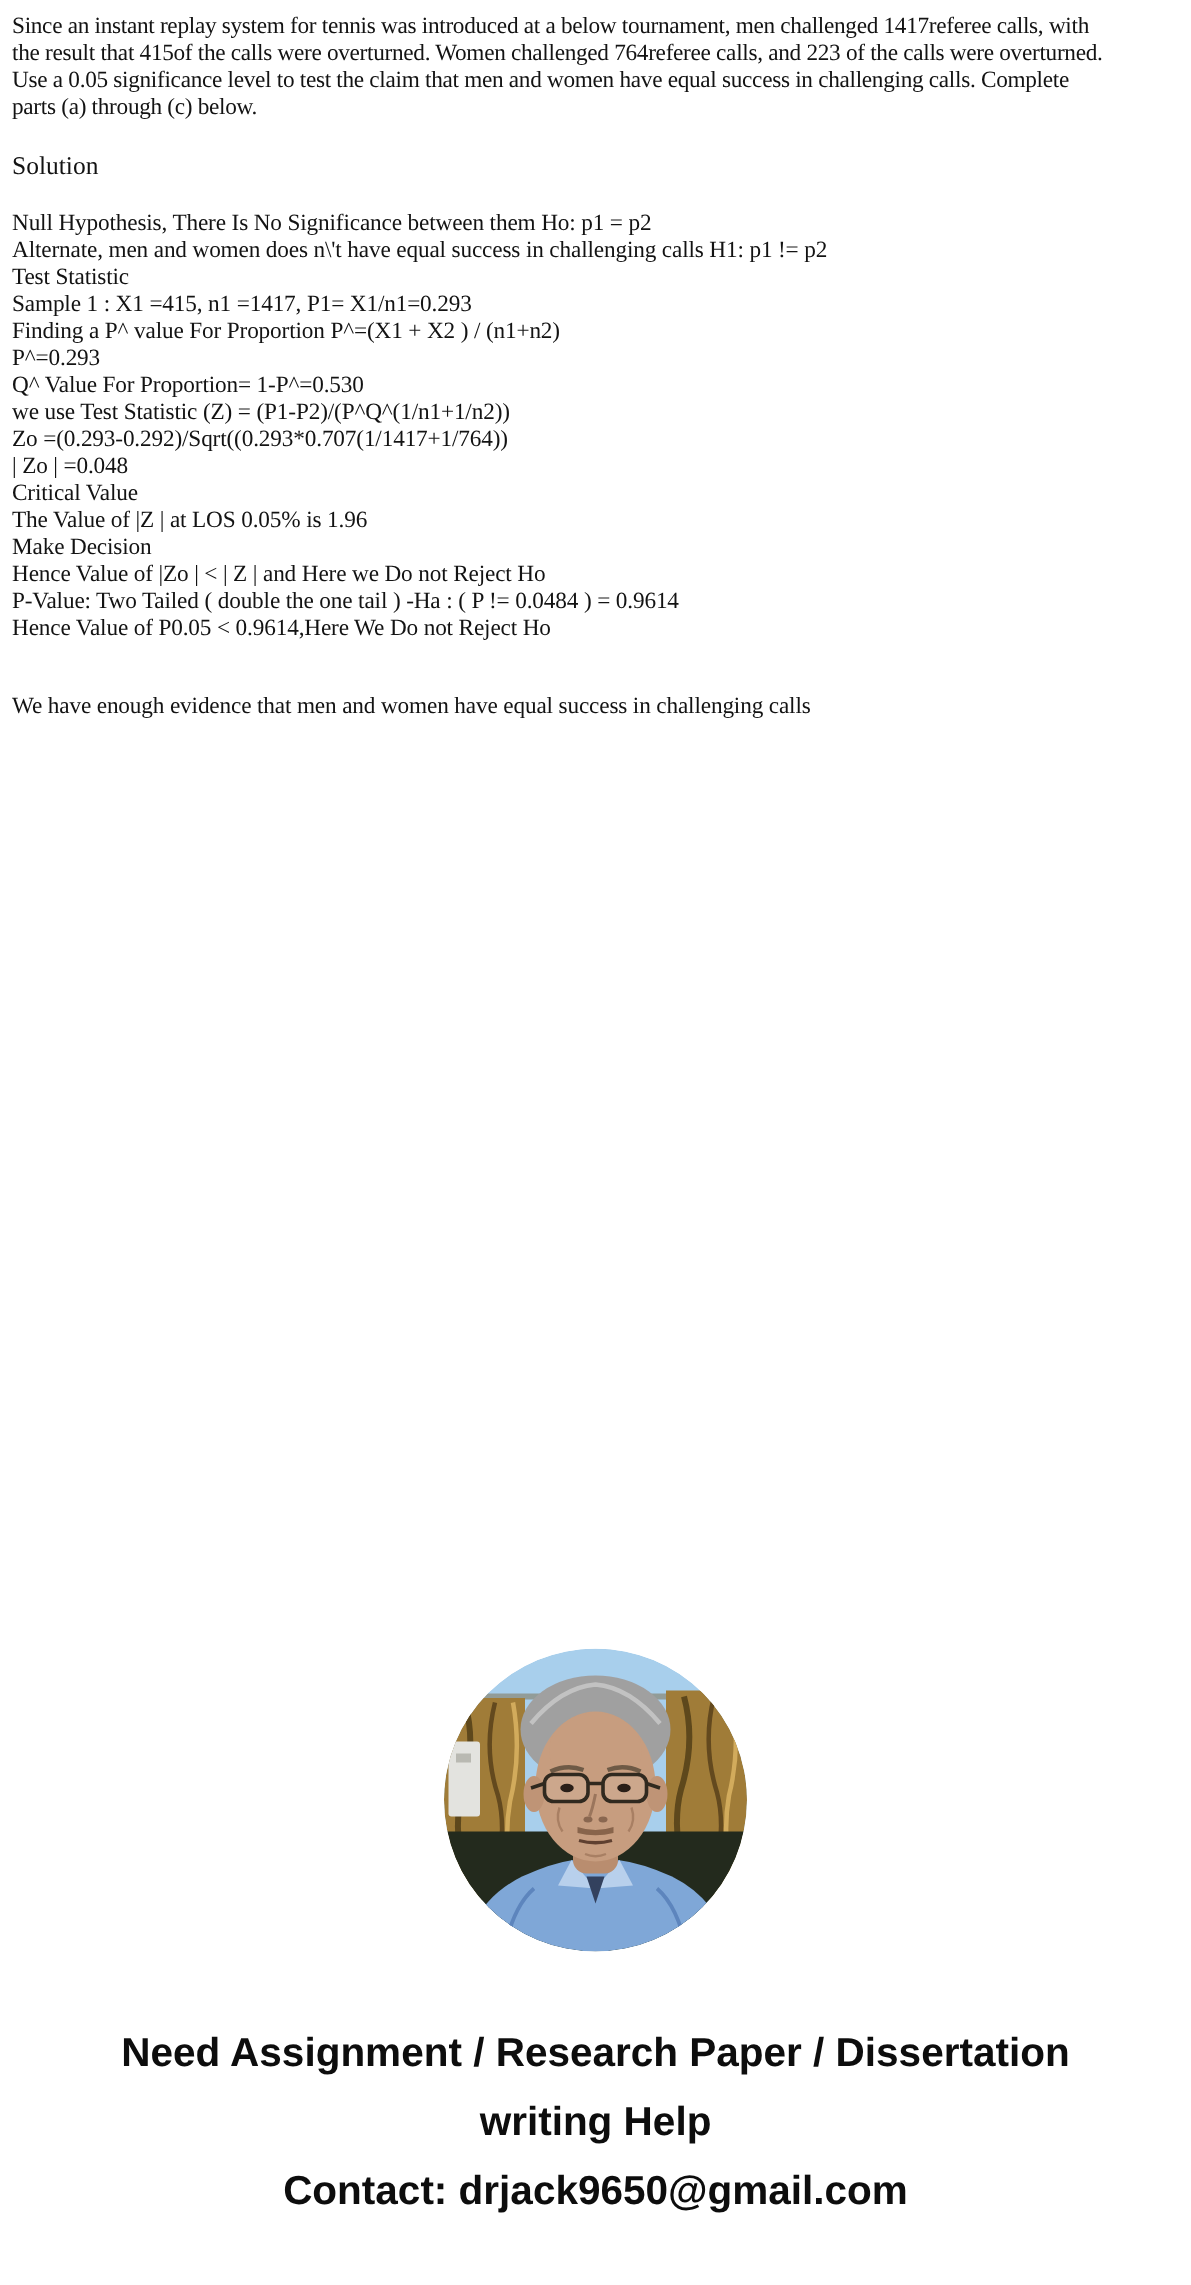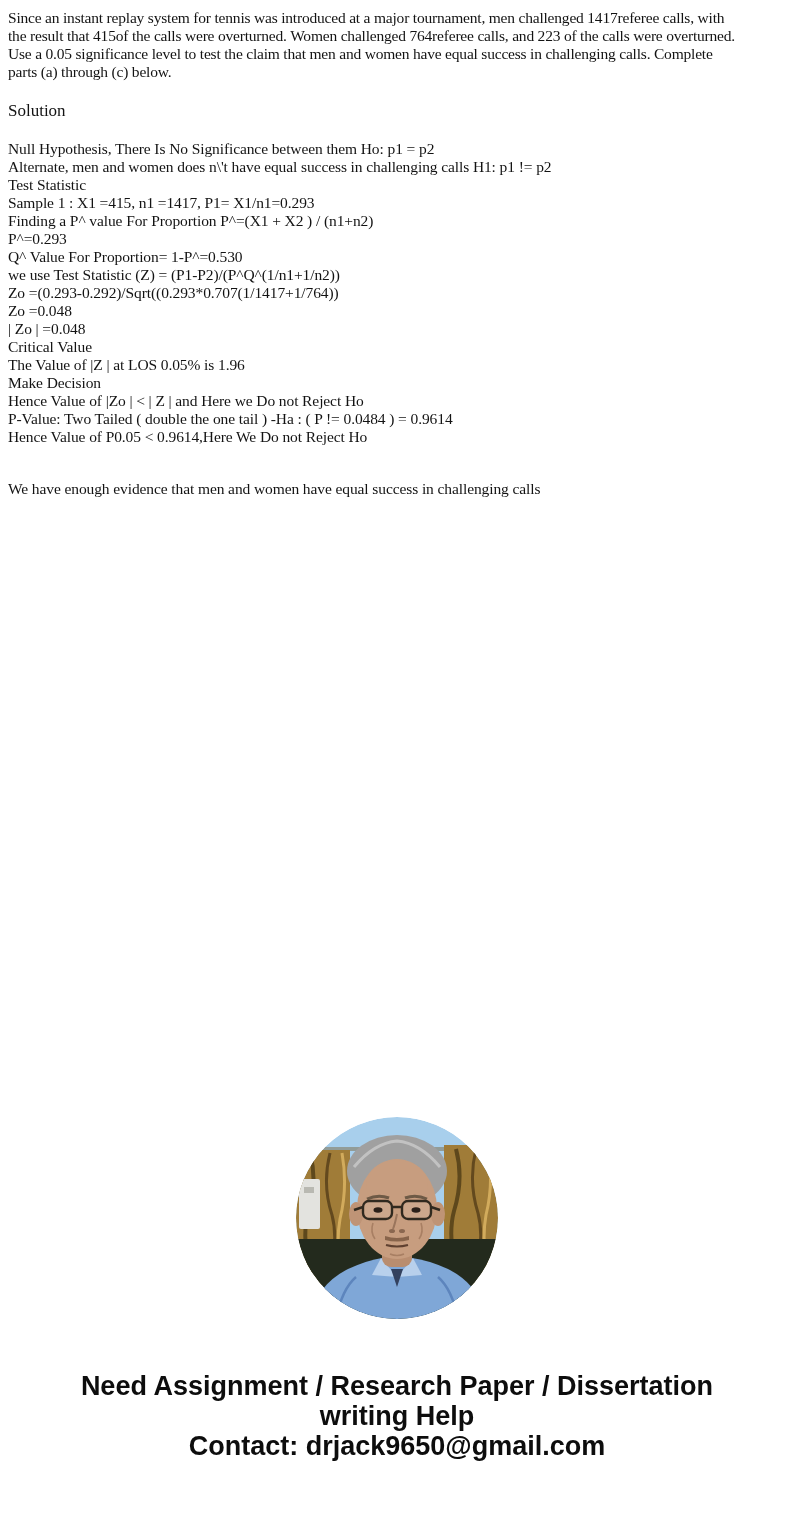--- a/index.html
+++ b/index.html
@@ -57,47 +57,46 @@
   .avatar svg { display: block; }
   .footer {
     margin-top: 52px;
     text-align: center;
     font-family: "Liberation Sans", sans-serif;
     font-weight: bold;
     font-size: 27px;
     line-height: 30px;
     color: #0d0d0d;
   }
-  .footer-line { white-space: nowrap; }
+  .footer-line { white-space: nowrap; margin-top: 16px; }
 </style>
 </head>
 <body>
 
 <div class="doc">
 
   <div>
-      <div class="para-line">Since an instant replay system for tennis was introduced at a major tournament, men challenged 1417referee calls, with</div>
+      <div class="para-line">Since an instant replay system for tennis was introduced at a below tournament, men challenged 1417referee calls, with</div>
       <div class="para-line">the result that 415of the calls were overturned. Women challenged 764referee calls, and 223 of the calls were overturned.</div>
       <div class="para-line">Use a 0.05 significance level to test the claim that men and women have equal success in challenging calls. Complete</div>
       <div class="para-line">parts (a) through (c) below.</div>
     </div>
 
   <div class="solution-heading">Solution</div>
 
   <div>
       <div class="sol-line">Null Hypothesis, There Is No Significance between them Ho: p1 = p2</div>
       <div class="sol-line">Alternate, men and women does n\'t have equal success in challenging calls H1: p1 != p2</div>
       <div class="sol-line">Test Statistic</div>
       <div class="sol-line">Sample 1 : X1 =415, n1 =1417, P1= X1/n1=0.293</div>
       <div class="sol-line">Finding a P^ value For Proportion P^=(X1 + X2 ) / (n1+n2)</div>
       <div class="sol-line">P^=0.293</div>
       <div class="sol-line">Q^ Value For Proportion= 1-P^=0.530</div>
       <div class="sol-line">we use Test Statistic (Z) = (P1-P2)/(P^Q^(1/n1+1/n2))</div>
       <div class="sol-line">Zo =(0.293-0.292)/Sqrt((0.293*0.707(1/1417+1/764))</div>
-      <div class="sol-line">Zo =0.048</div>
       <div class="sol-line">| Zo | =0.048</div>
       <div class="sol-line">Critical Value</div>
       <div class="sol-line">The Value of |Z | at LOS 0.05% is 1.96</div>
       <div class="sol-line">Make Decision</div>
       <div class="sol-line">Hence Value of |Zo | &lt; | Z | and Here we Do not Reject Ho</div>
       <div class="sol-line">P-Value: Two Tailed ( double the one tail ) -Ha : ( P != 0.0484 ) = 0.9614</div>
       <div class="sol-line">Hence Value of P0.05 &lt; 0.9614,Here We Do not Reject Ho</div>
     </div>
 
   <div class="conclusion">We have enough evidence that men and women have equal success in challenging calls</div>

